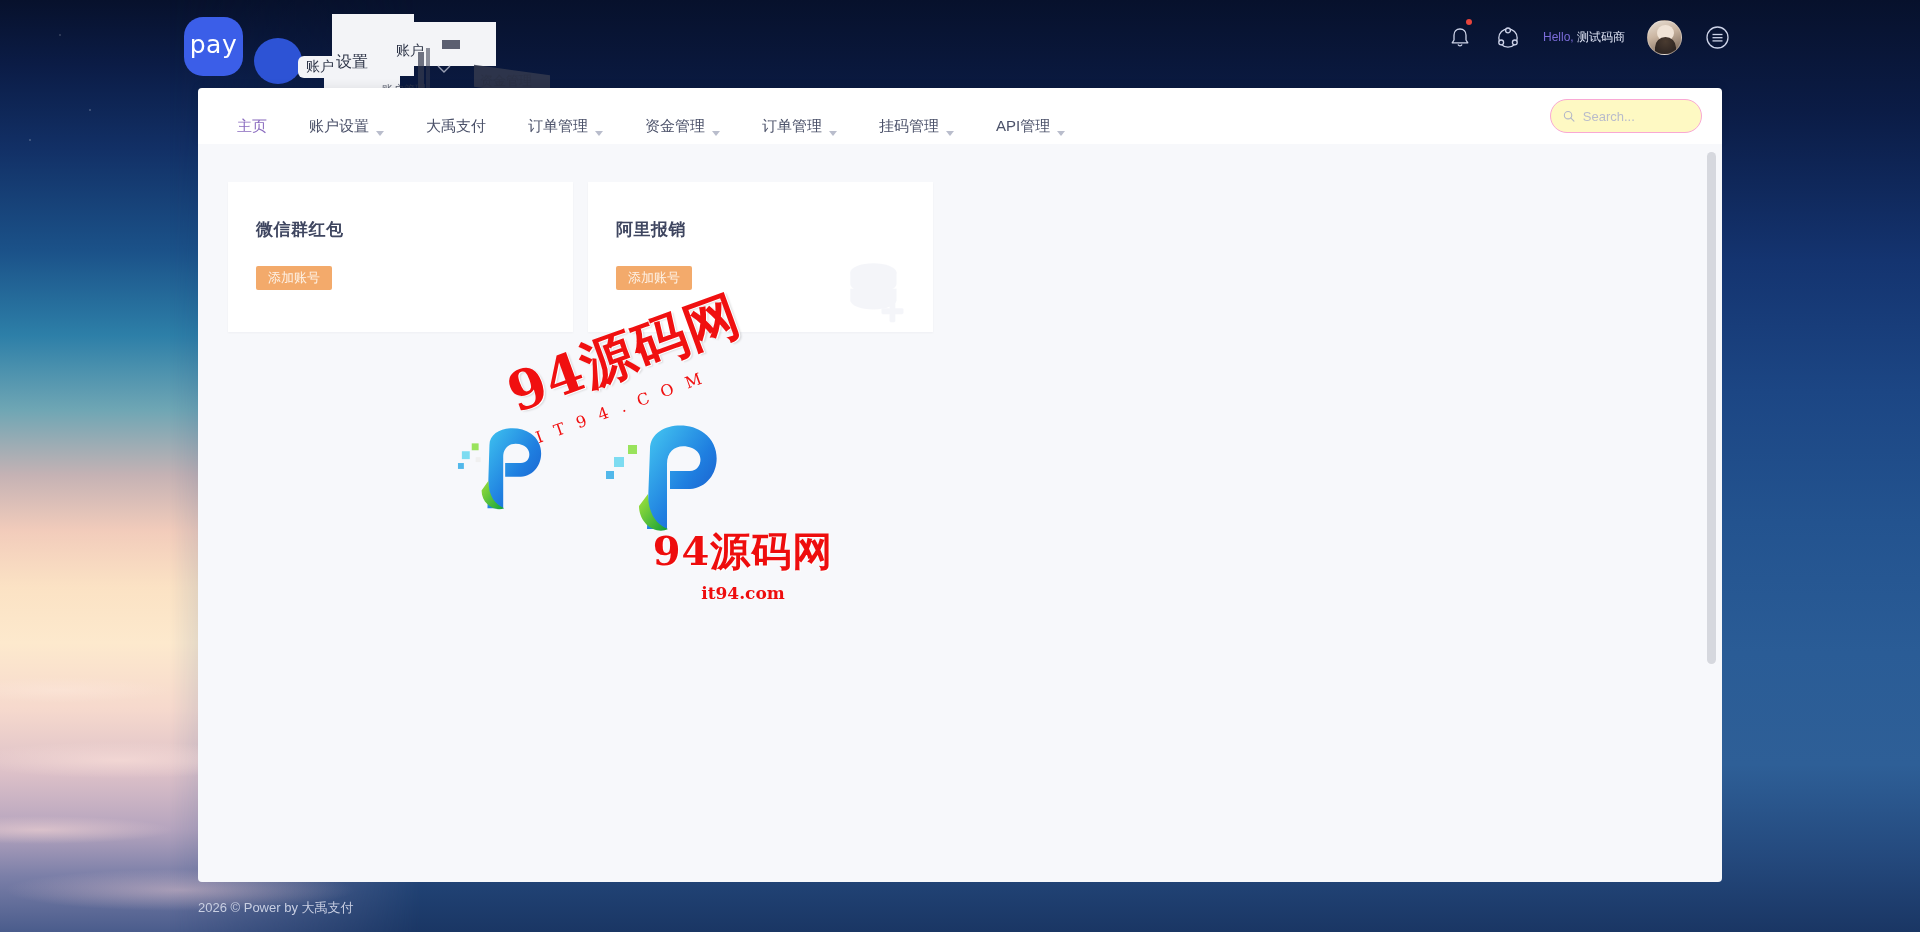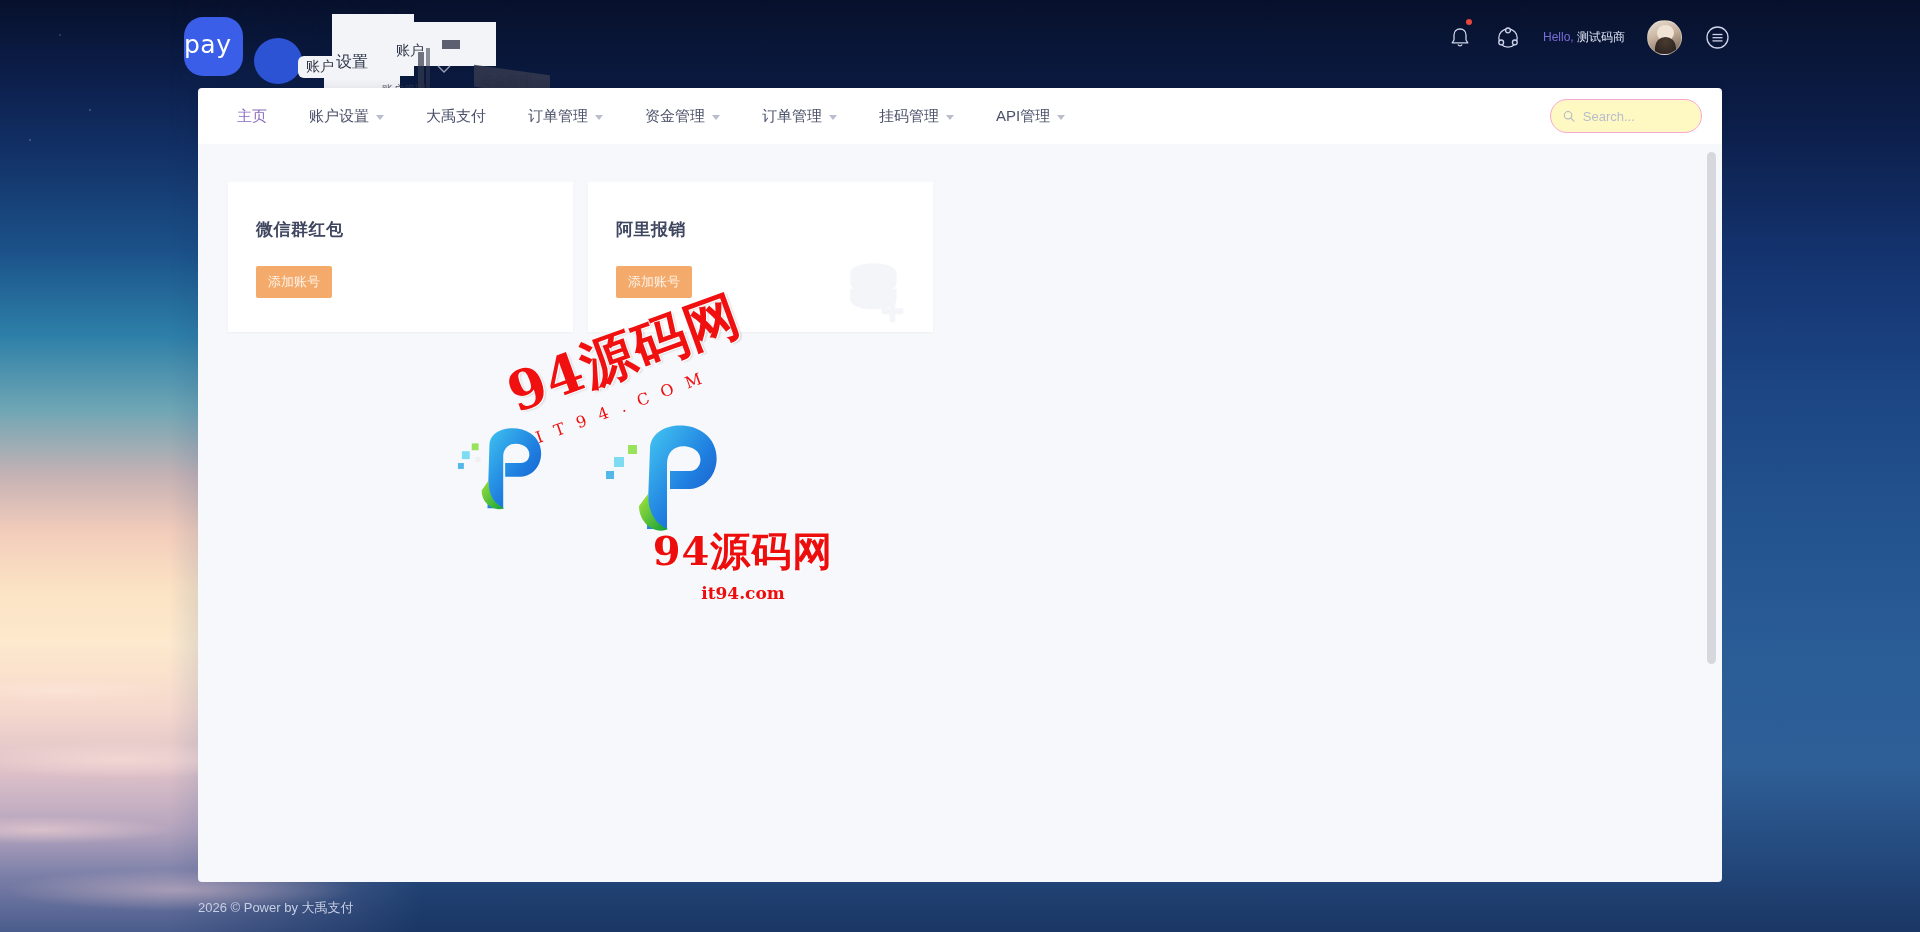--- a/index.html
+++ b/index.html
@@ -85,21 +85,21 @@
 
   
   #top-header {
     position: absolute; left: 0; top: 0; width: 1568px; height: 100px;
     display: flex; align-items: flex-start;
   }
   .logo-badge {
     position: absolute; left: 8px; top: 17px;
     width: 59px; height: 59px; border-radius: 19px;
     background: #3b5ee8;
-    display: flex; align-items: center; justify-content: flex-start;
+    display: flex; align-items: center; justify-content: center;
   }
   .logo-badge .logo-text {
     color: #fff; font-size: 25px; letter-spacing: .5px;
     font-family: "DejaVu Sans", sans-serif; font-weight: 400;
     transform: translateY(-2px);
   }
   
   .logo-ghost {
     position: absolute; left: 78px; top: 38px;
     width: 48px; height: 46px; border-radius: 50%;
@@ -167,21 +167,21 @@
   #nav-notch {
     position: absolute; left: 22px; top: 144px;
     width: 42px; height: 18px;
     background: #ffffff;
     border-radius: 0 0 14px 0;
   }
   .nav-items {
     display: flex; align-items: center; padding-left: 18px; gap: 0;
   }
   .nav-item {
-    display: flex; align-items: center; gap: 7px;
+    display: flex; align-items: flex-end; gap: 7px;
     padding: 8px 21px; height: 56px; cursor: pointer;
     font-size: 15px; color: #4b5169; white-space: nowrap;
   }
   .nav-item.active { color: #8a6bbf; }
   .caret {
     width: 0; height: 0;
     border-left: 4.5px solid transparent;
     border-right: 4.5px solid transparent;
     border-top: 5px solid #b9bdcc;
     margin-top: 2px;
@@ -218,21 +218,21 @@
     position: relative;
     box-shadow: 0 1px 2px rgba(20,30,60,.04);
   }
   .card-title {
     position: absolute; left: 28px; top: 36px;
     font-size: 17px; color: #3f4660; font-weight: bold;
     letter-spacing: .5px;
   }
   .card-btn {
     position: absolute; left: 28px; top: 84px;
-    min-width: 76px; height: 32px;
+    min-width: 76px; height: 24px;
     background: #f3aa6b; color: #fdf2e6;
     border: none; border-radius: 2px;
     font-size: 13px; cursor: pointer;
     font-family: Liberation Serif, serif;
     display: flex; align-items: center; justify-content: center;
     padding: 0 12px;
   }
   .card-ghost-icon {
     position: absolute; right: 18px; bottom: 4px;
     width: 74px; height: 74px; opacity: .06;

